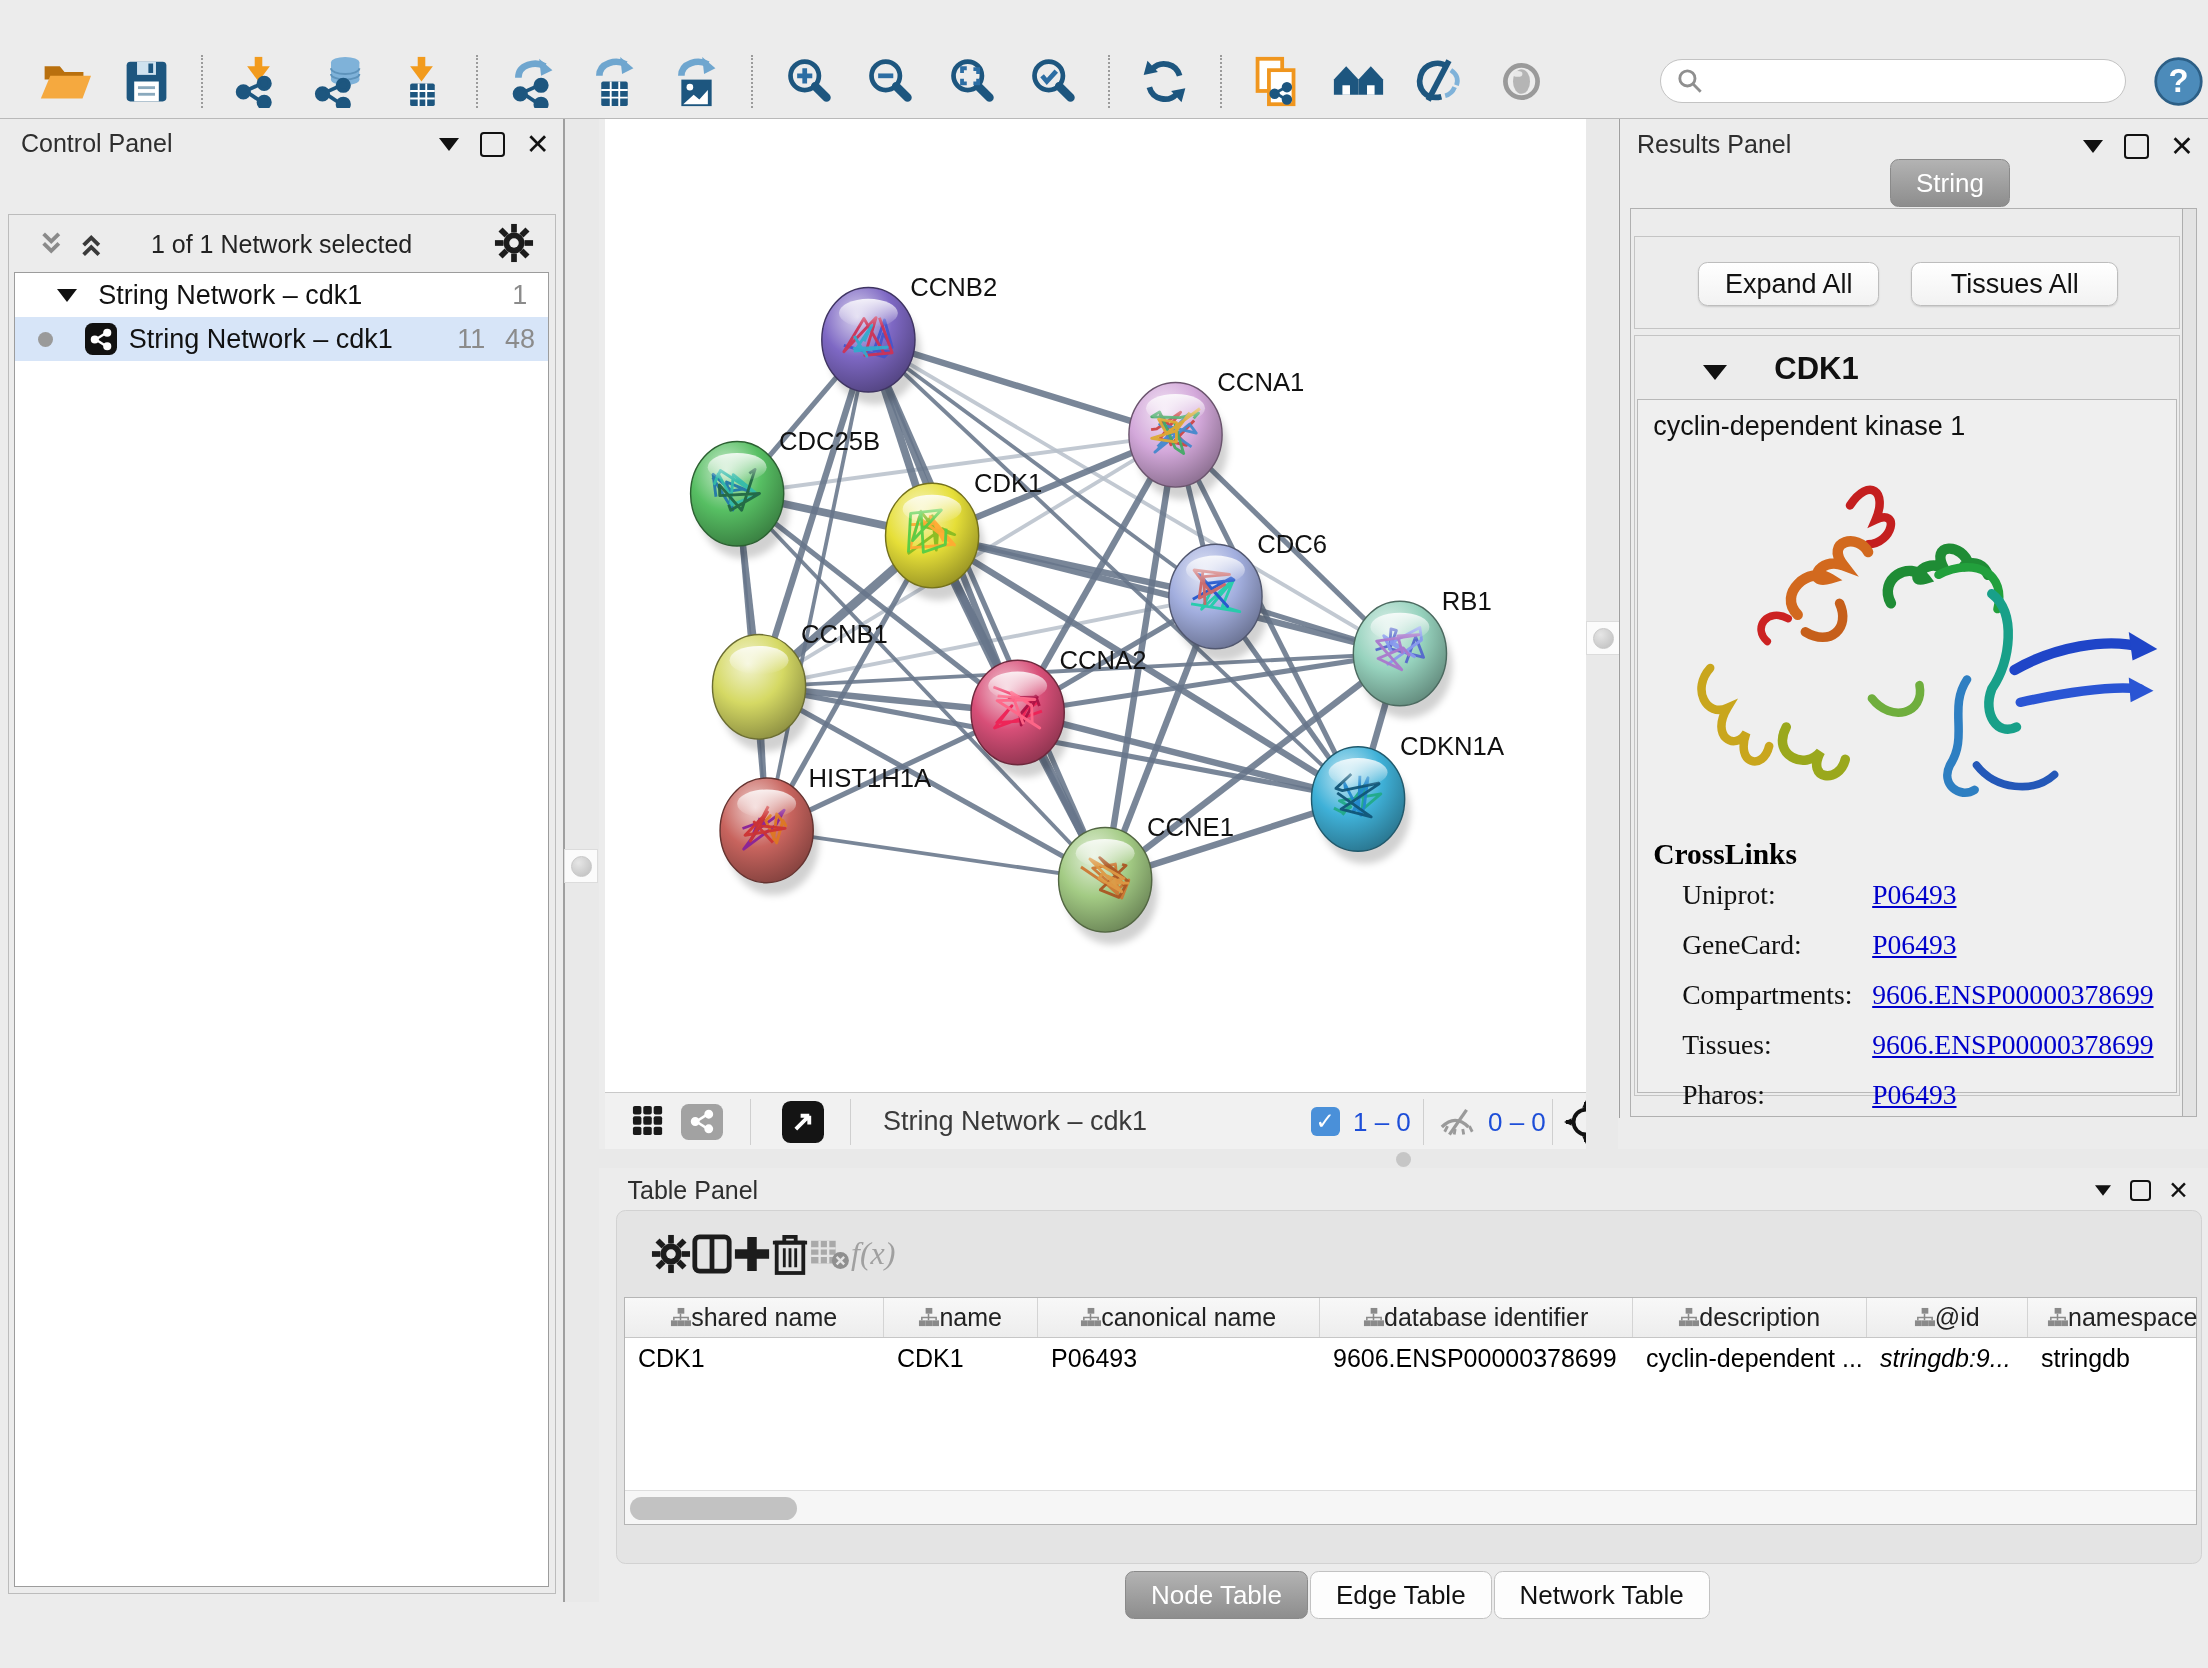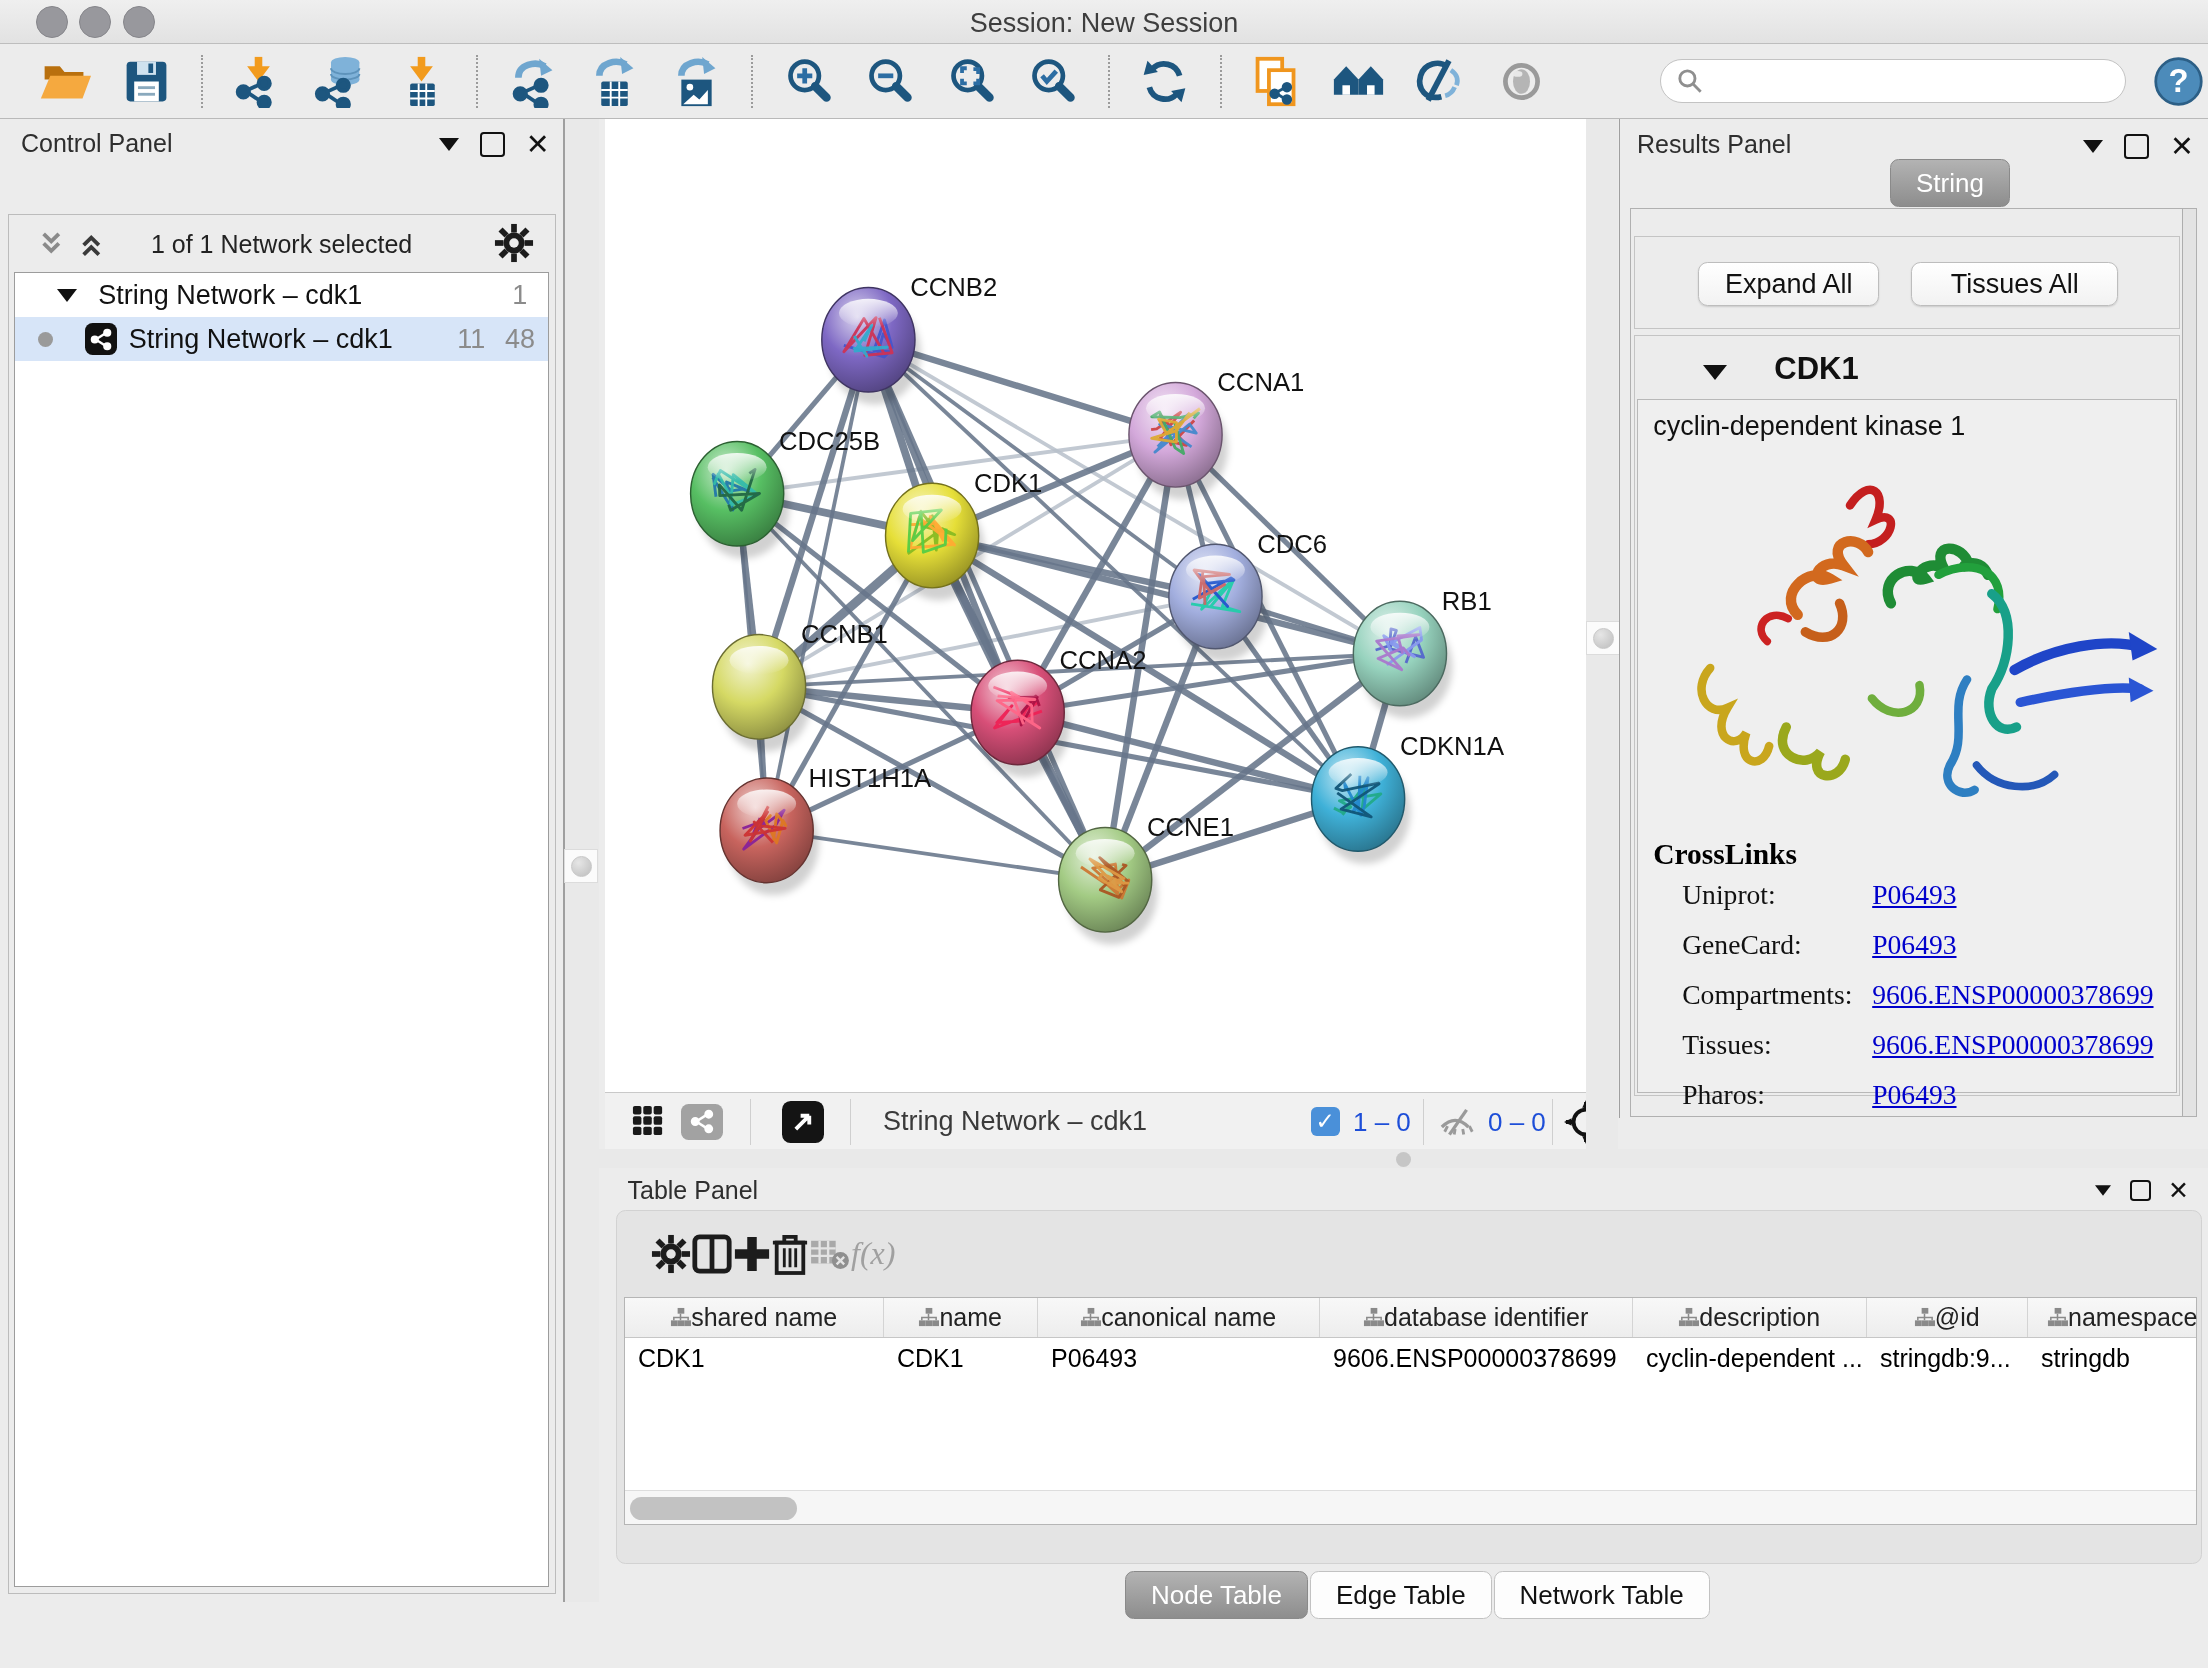--- a/index.html
+++ b/index.html
@@ -122,28 +122,20 @@
     border:1.9px solid #b0b0b0; display:flex; align-items:center; justify-content:center; gap:11.4px; font-size:27px; color:#111; }
   .mem-dot { width:27px; height:27px; border-radius:50%; }
 
   svg text { font-family:"Liberation Sans","DejaVu Sans",sans-serif; }
 </style>
 </head>
 <body>
 
 <div class="app">
 
-  <div class="titlebar">
-    <div class="lights">
-      <div class="light"></div>
-      <div class="light"></div>
-      <div class="light"></div>
-    </div>
-    <div class="win-title">Session: New Session</div>
-  </div>
 
   <div class="toolbar">
     <svg class="tbtn" viewBox="0 0 56 56">
       <path d="M7 12h16l5 6h20v8H7z" fill="#b9700e"></path>
         <path d="M3 46h44l9-24H13z" fill="#f5a93f"></path>
     </svg>
     <svg class="tbtn" viewBox="0 0 56 56">
       <rect x="7" y="7" width="42" height="42" rx="4" fill="#1d567f"></rect>
       <rect x="18" y="7" width="20" height="14" fill="#cfe2ef"></rect>
         <rect x="30" y="9" width="5" height="10" fill="#1d567f"></rect>
@@ -826,21 +818,21 @@
               <span>namespace</span>
             </div>
           </div>
         <div id="t-body">
             <div class="t-row">
               <div class="t-cell" style="width: 259px;">CDK1</div>
               <div class="t-cell" style="width: 154px;">CDK1</div>
               <div class="t-cell" style="width: 282px;">P06493</div>
               <div class="t-cell" style="width: 313px;">9606.ENSP00000378699</div>
               <div class="t-cell" style="width: 234px;">cyclin-dependent ...</div>
-              <div class="t-cell" style="width: 161px;">stringdb:9...</div>
+              <div class="t-cell" style="width: 161px; font-style: italic;">stringdb:9...</div>
               <div class="t-cell" style="width: 190px;">stringdb</div>
             </div>
           </div>
         <div class="t-scroll">
           <div class="t-thumb"></div>
         </div>
       </div>
     </div>
     <div class="tp-tabs" id="tp-tabs"><span class="tab-btn sel">Node Table</span><span class="tab-btn">Edge Table</span><span class="tab-btn">Network Table</span></div>
   </div>

